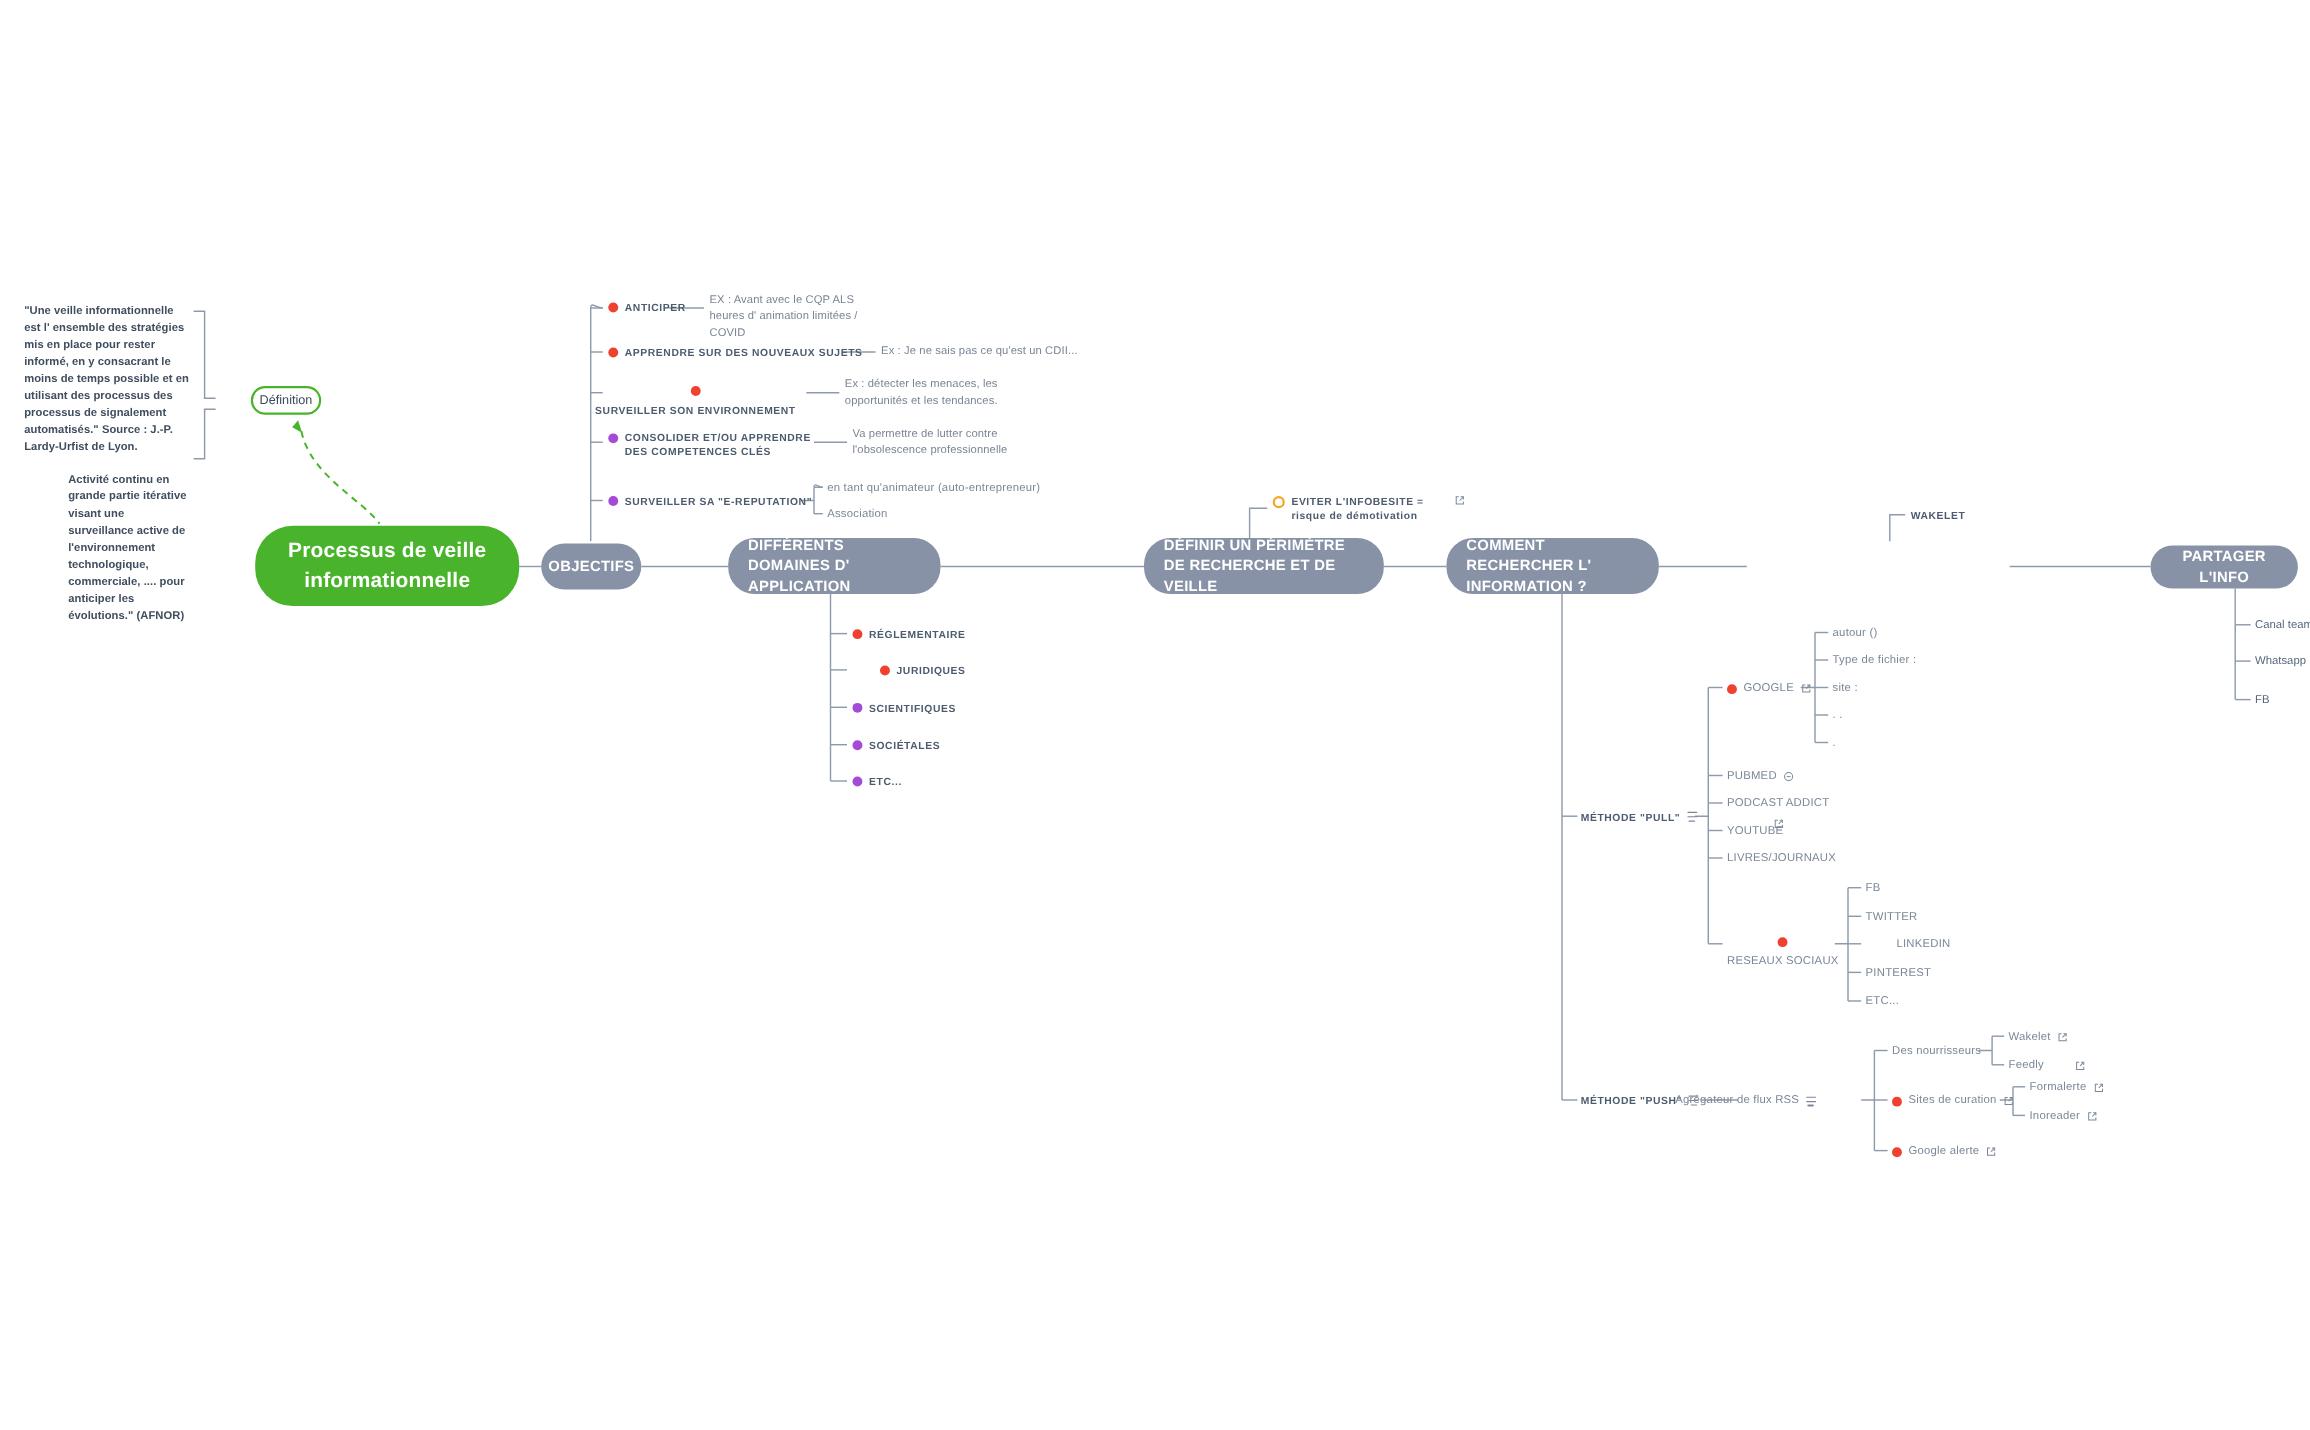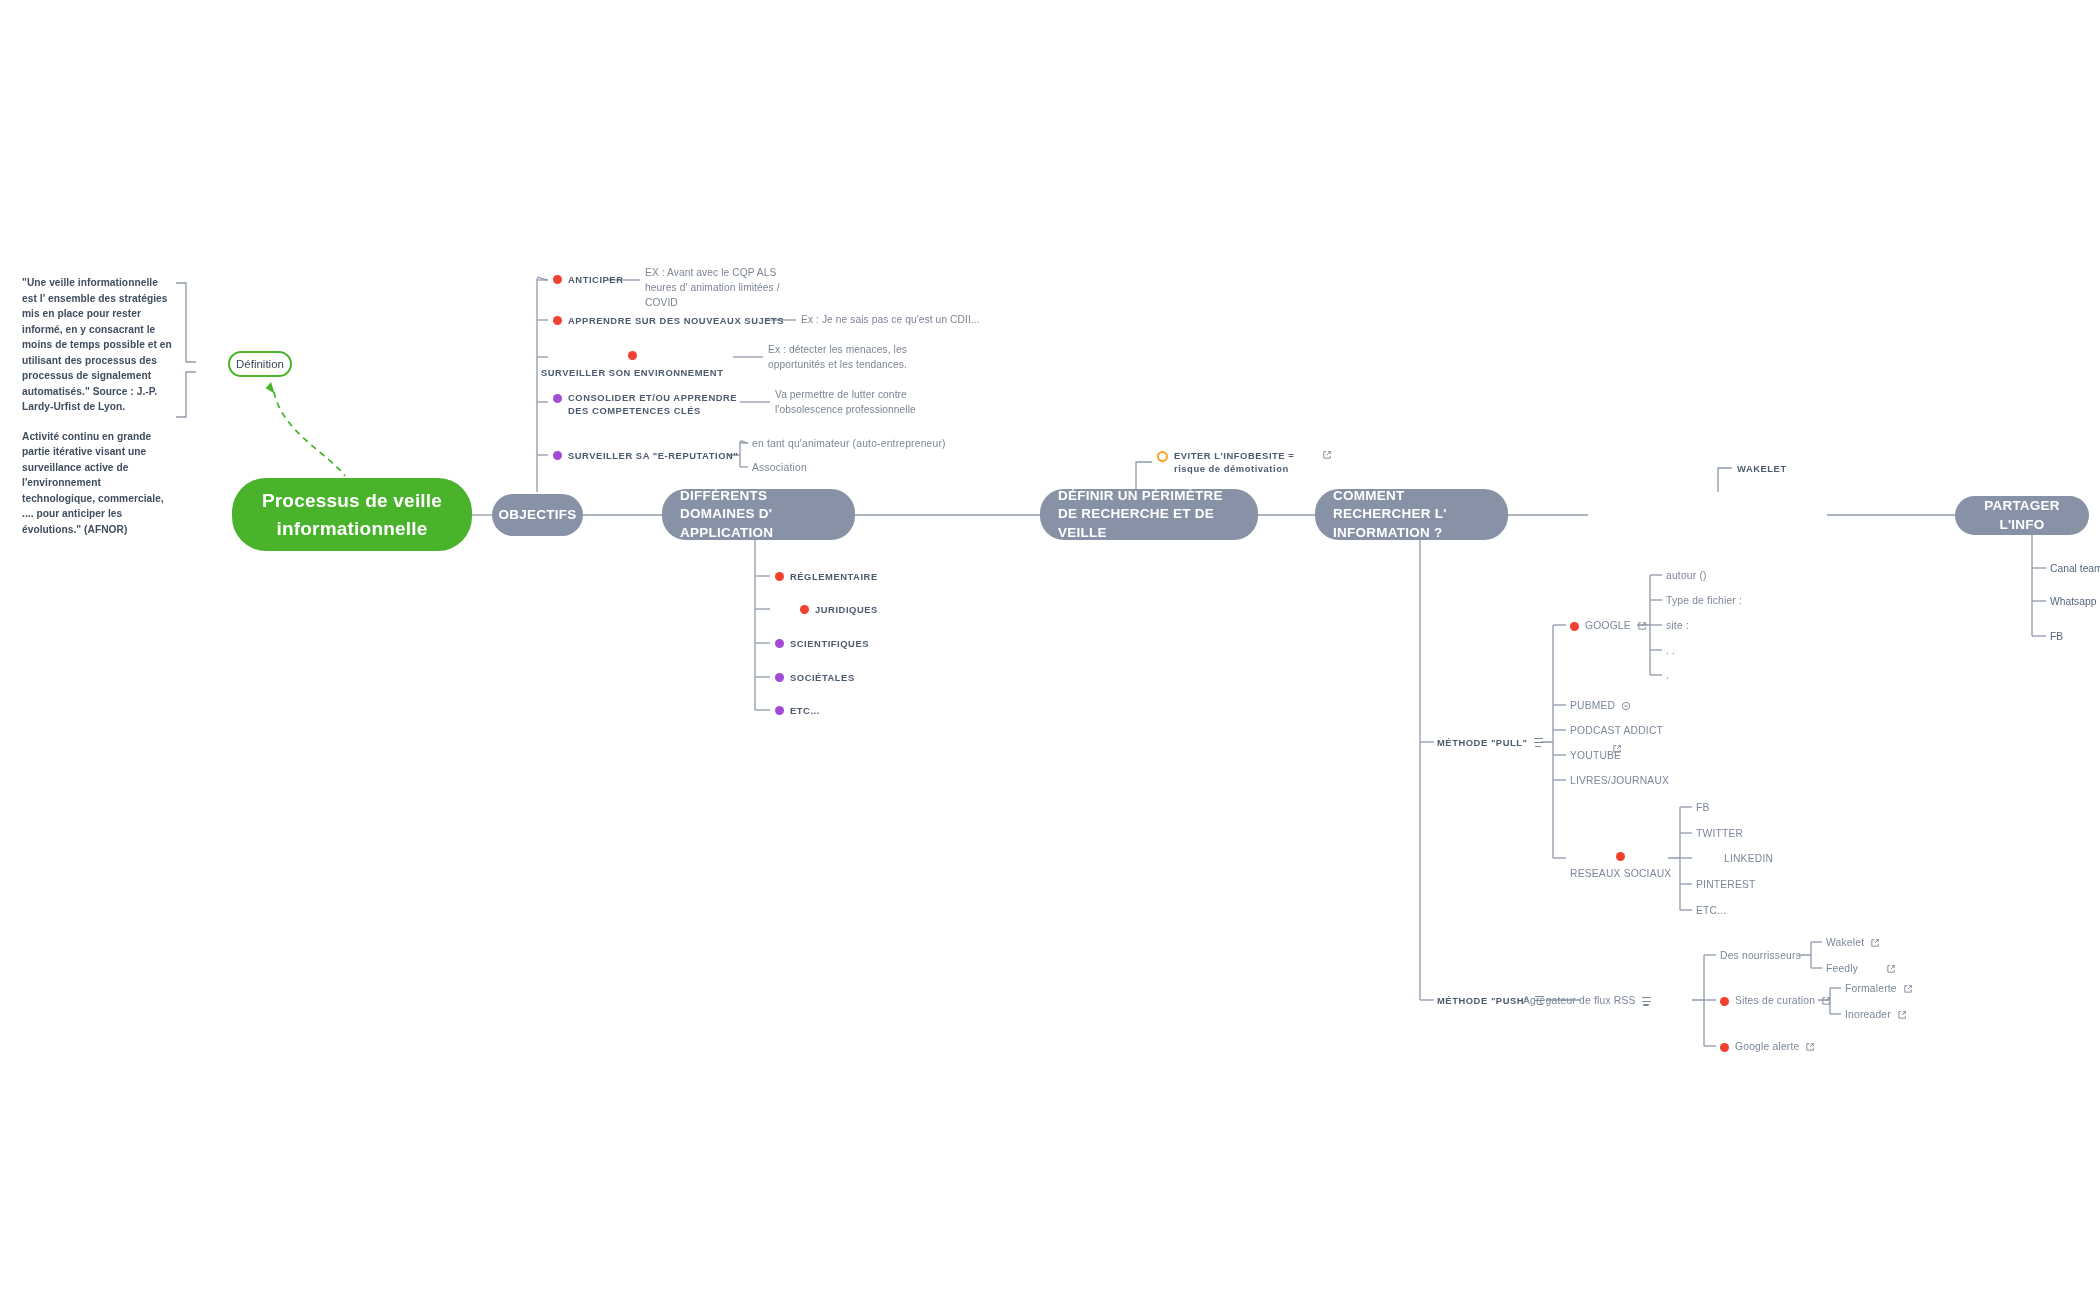--- a/index.html
+++ b/index.html
@@ -81,21 +81,21 @@
   
   .textblock {
     position: absolute;
     color: #3f4d5e;
     font-size: 10.2px;
     line-height: 1.52;
     font-weight: bold;
     letter-spacing: .05px;
   }
   .textblock p { margin: 0 0 14px 0; }
-  .textblock p:last-child { margin-bottom: 0; }
+  .textblock p:last-child { margin-bottom: 0; margin-left: 40px; }
 
   
   .leaf {
     position: absolute;
     display: flex;
     align-items: center;
     gap: 6px;
     white-space: nowrap;
     color: #56677c;
     font-size: 10.3px;

